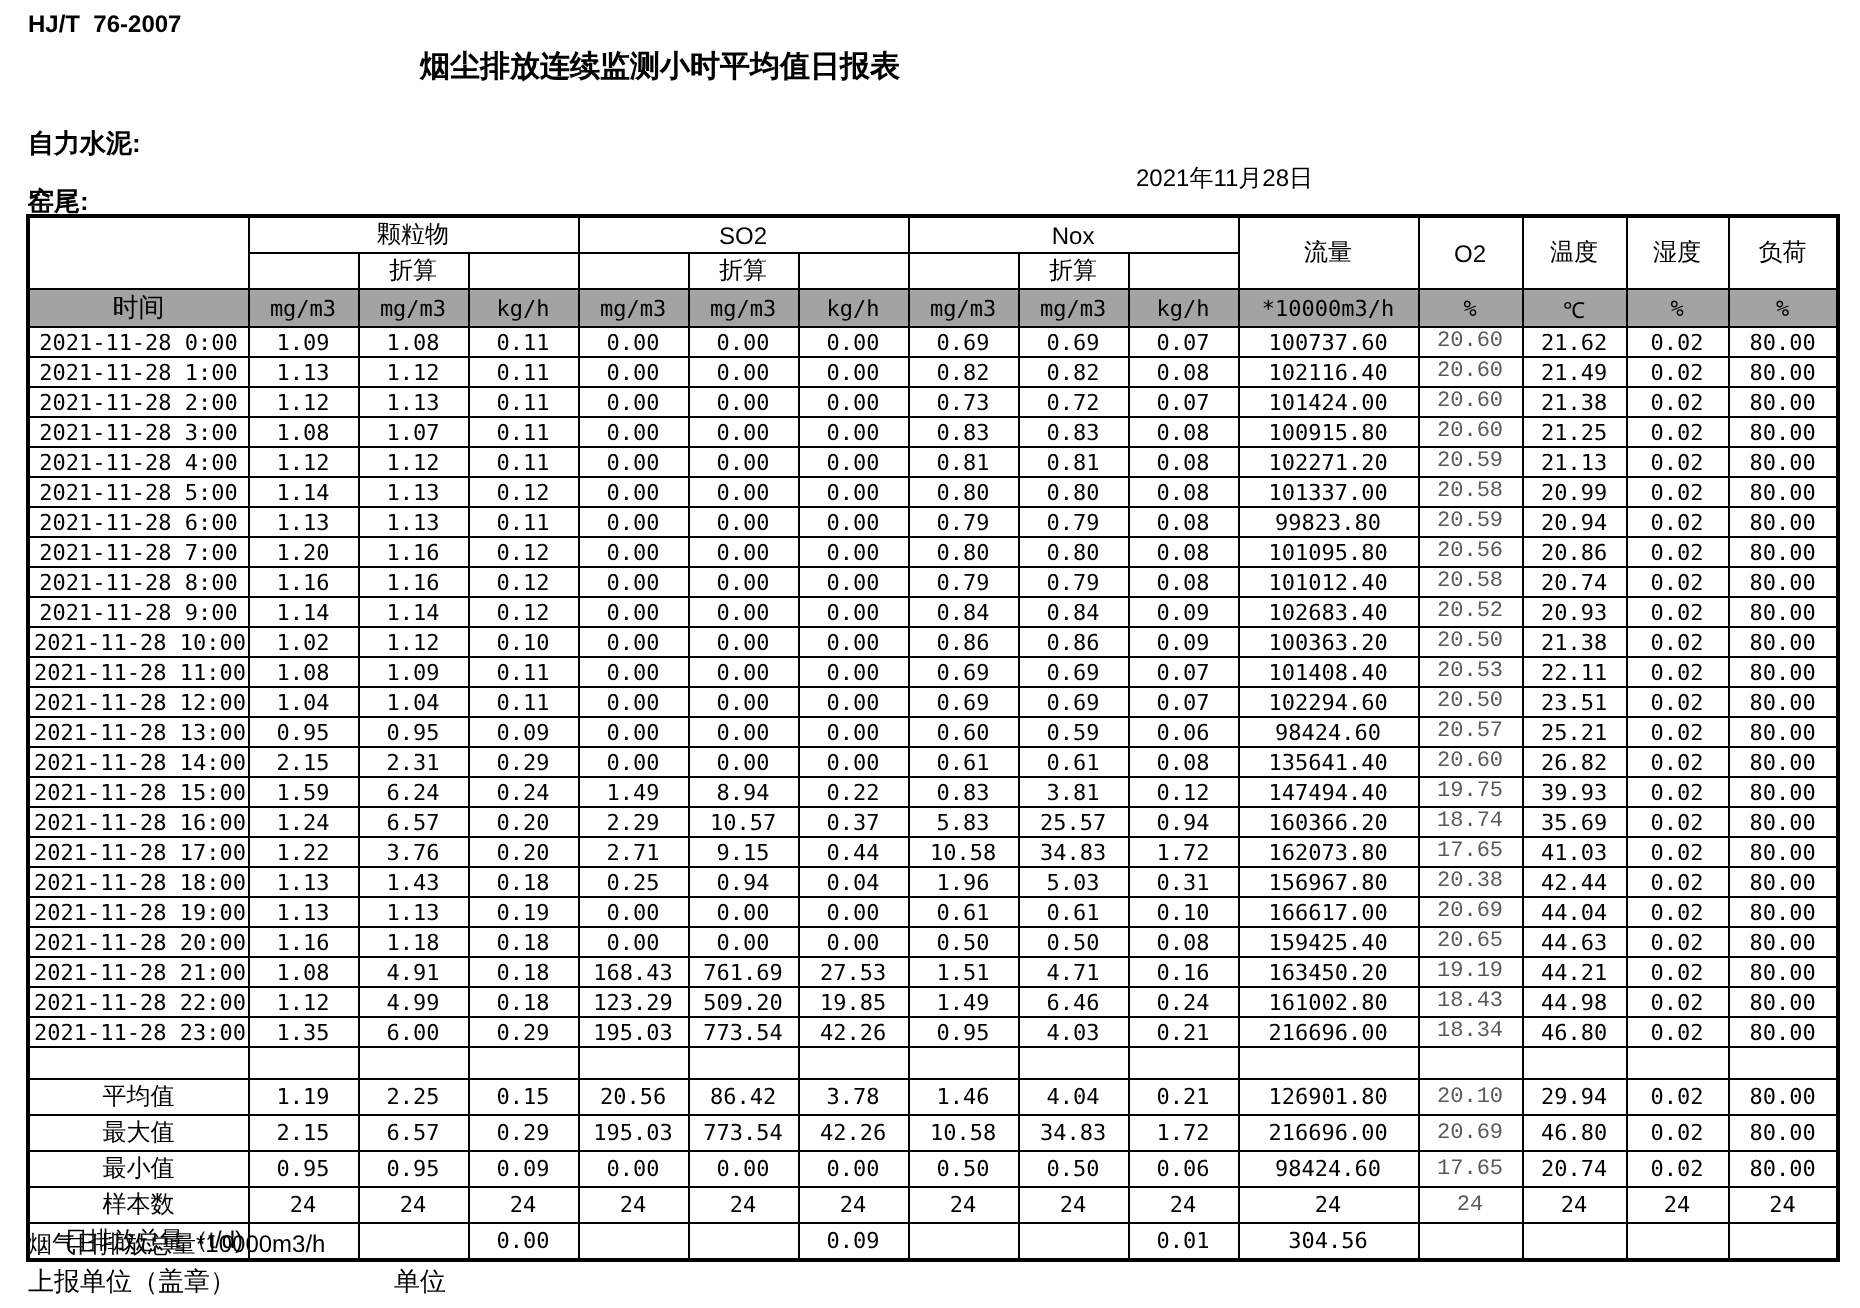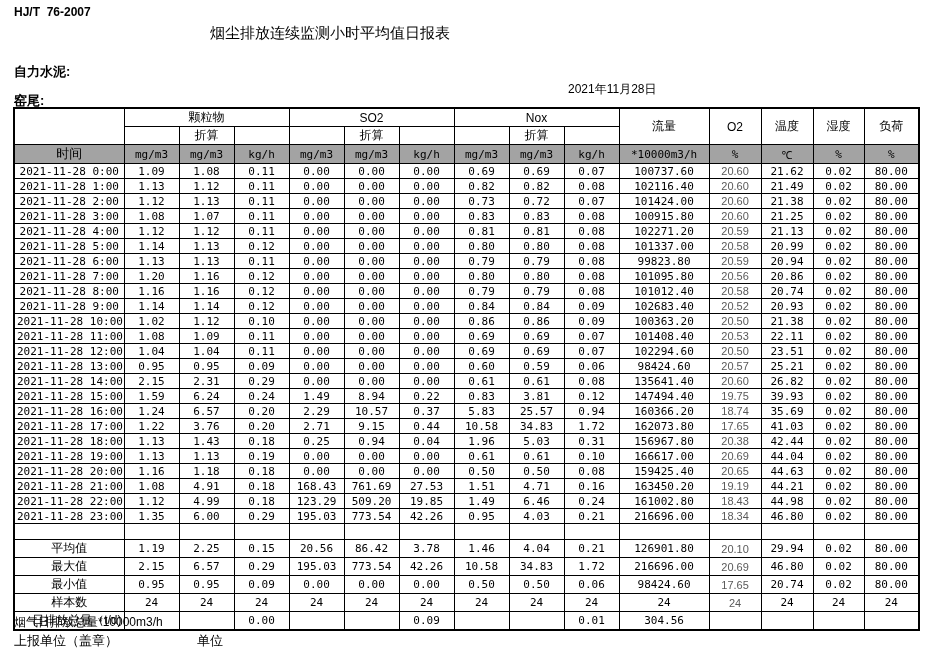--- a/index.html
+++ b/index.html
@@ -1,41 +1,41 @@
 <!DOCTYPE html>
 <html><head>
 <meta charset="utf-8">
 <style>
   html,body { margin:0; padding:0; background:#ffffff; }
   body { width:930px; height:654px; font-family:"Liberation Sans", sans-serif; color:#000; }
   .page { position:relative; width:930px; height:654px; background:#fff; overflow:hidden; }
 
   .std-code { position:absolute; left:14px; top:5px; font-weight:bold; font-size:12px; white-space:pre; font-family:"Liberation Sans", sans-serif; }
-  .title    { position:absolute; left:0; top:24px; width:660px; text-align:center; font-weight:normal; font-size:15px; }
+  .title    { position:absolute; left:0; top:24px; width:660px; text-align:center; font-weight:bold; font-size:15px; }
   .company  { position:absolute; left:14px; top:63px; font-weight:bold; font-size:13px; }
   .loc      { position:absolute; left:14px; top:80px; font-weight:bold; font-size:13px;margin-top:12px; }
   .date     { position:absolute; left:568px; top:81px; font-weight:normal; font-size:12px; }
 
   table.report { position:absolute; left:13px; top:107px; width:905px; border-collapse:collapse; table-layout:fixed; border:2px solid #000; }
   table.report th, table.report td { border:1px solid #000; padding:0 2px; text-align:center; vertical-align:middle; overflow:hidden; white-space:nowrap; }
 
   thead tr { height:17px; }
   thead tr.subrow { height:16px; }
   thead th { font-weight:normal; font-size:12px; background:#fff; }
   thead tr.unitrow { height:17px; }
   thead tr.unitrow th { background:#a3a3a3; font-size:11px; font-family:"DejaVu Sans Mono", monospace; }
   thead tr.unitrow th.time-head { font-family:"Liberation Sans", sans-serif; font-size:13px; }
 
   tbody tr { height:15px; }
   tbody tr.spacer { height:16px; }
   tbody td { font-size:11px; font-family:"DejaVu Sans Mono", monospace; }
   tbody td.time-cell { font-family:"DejaVu Sans Mono", monospace; font-size:11px; }
   tbody td.sum-label { font-family:"Liberation Sans", sans-serif; font-size:12px; }
   tbody td.sum-label.left { text-align:right; padding-left:3px;margin-top:39px; }
-  tbody td.o2col { color:#595959; font-family:Liberation Sans, sans-serif; font-size:11px; }
+  tbody td.o2col { color:#595959; font-family:Liberation Mono, monospace; font-size:11px; }
 
   .foot-note { position:absolute; left:14px; top:614px; font-size:12px; }
   .foot-line { position:absolute; left:14px; top:632px; font-size:13px; }
   .foot-unit { position:absolute; left:197px; top:632px; font-size:13px; }
 </style>
 </head>
 <body>
 
 <div class="page">
   <div class="std-code">HJ/T  76-2007</div>

